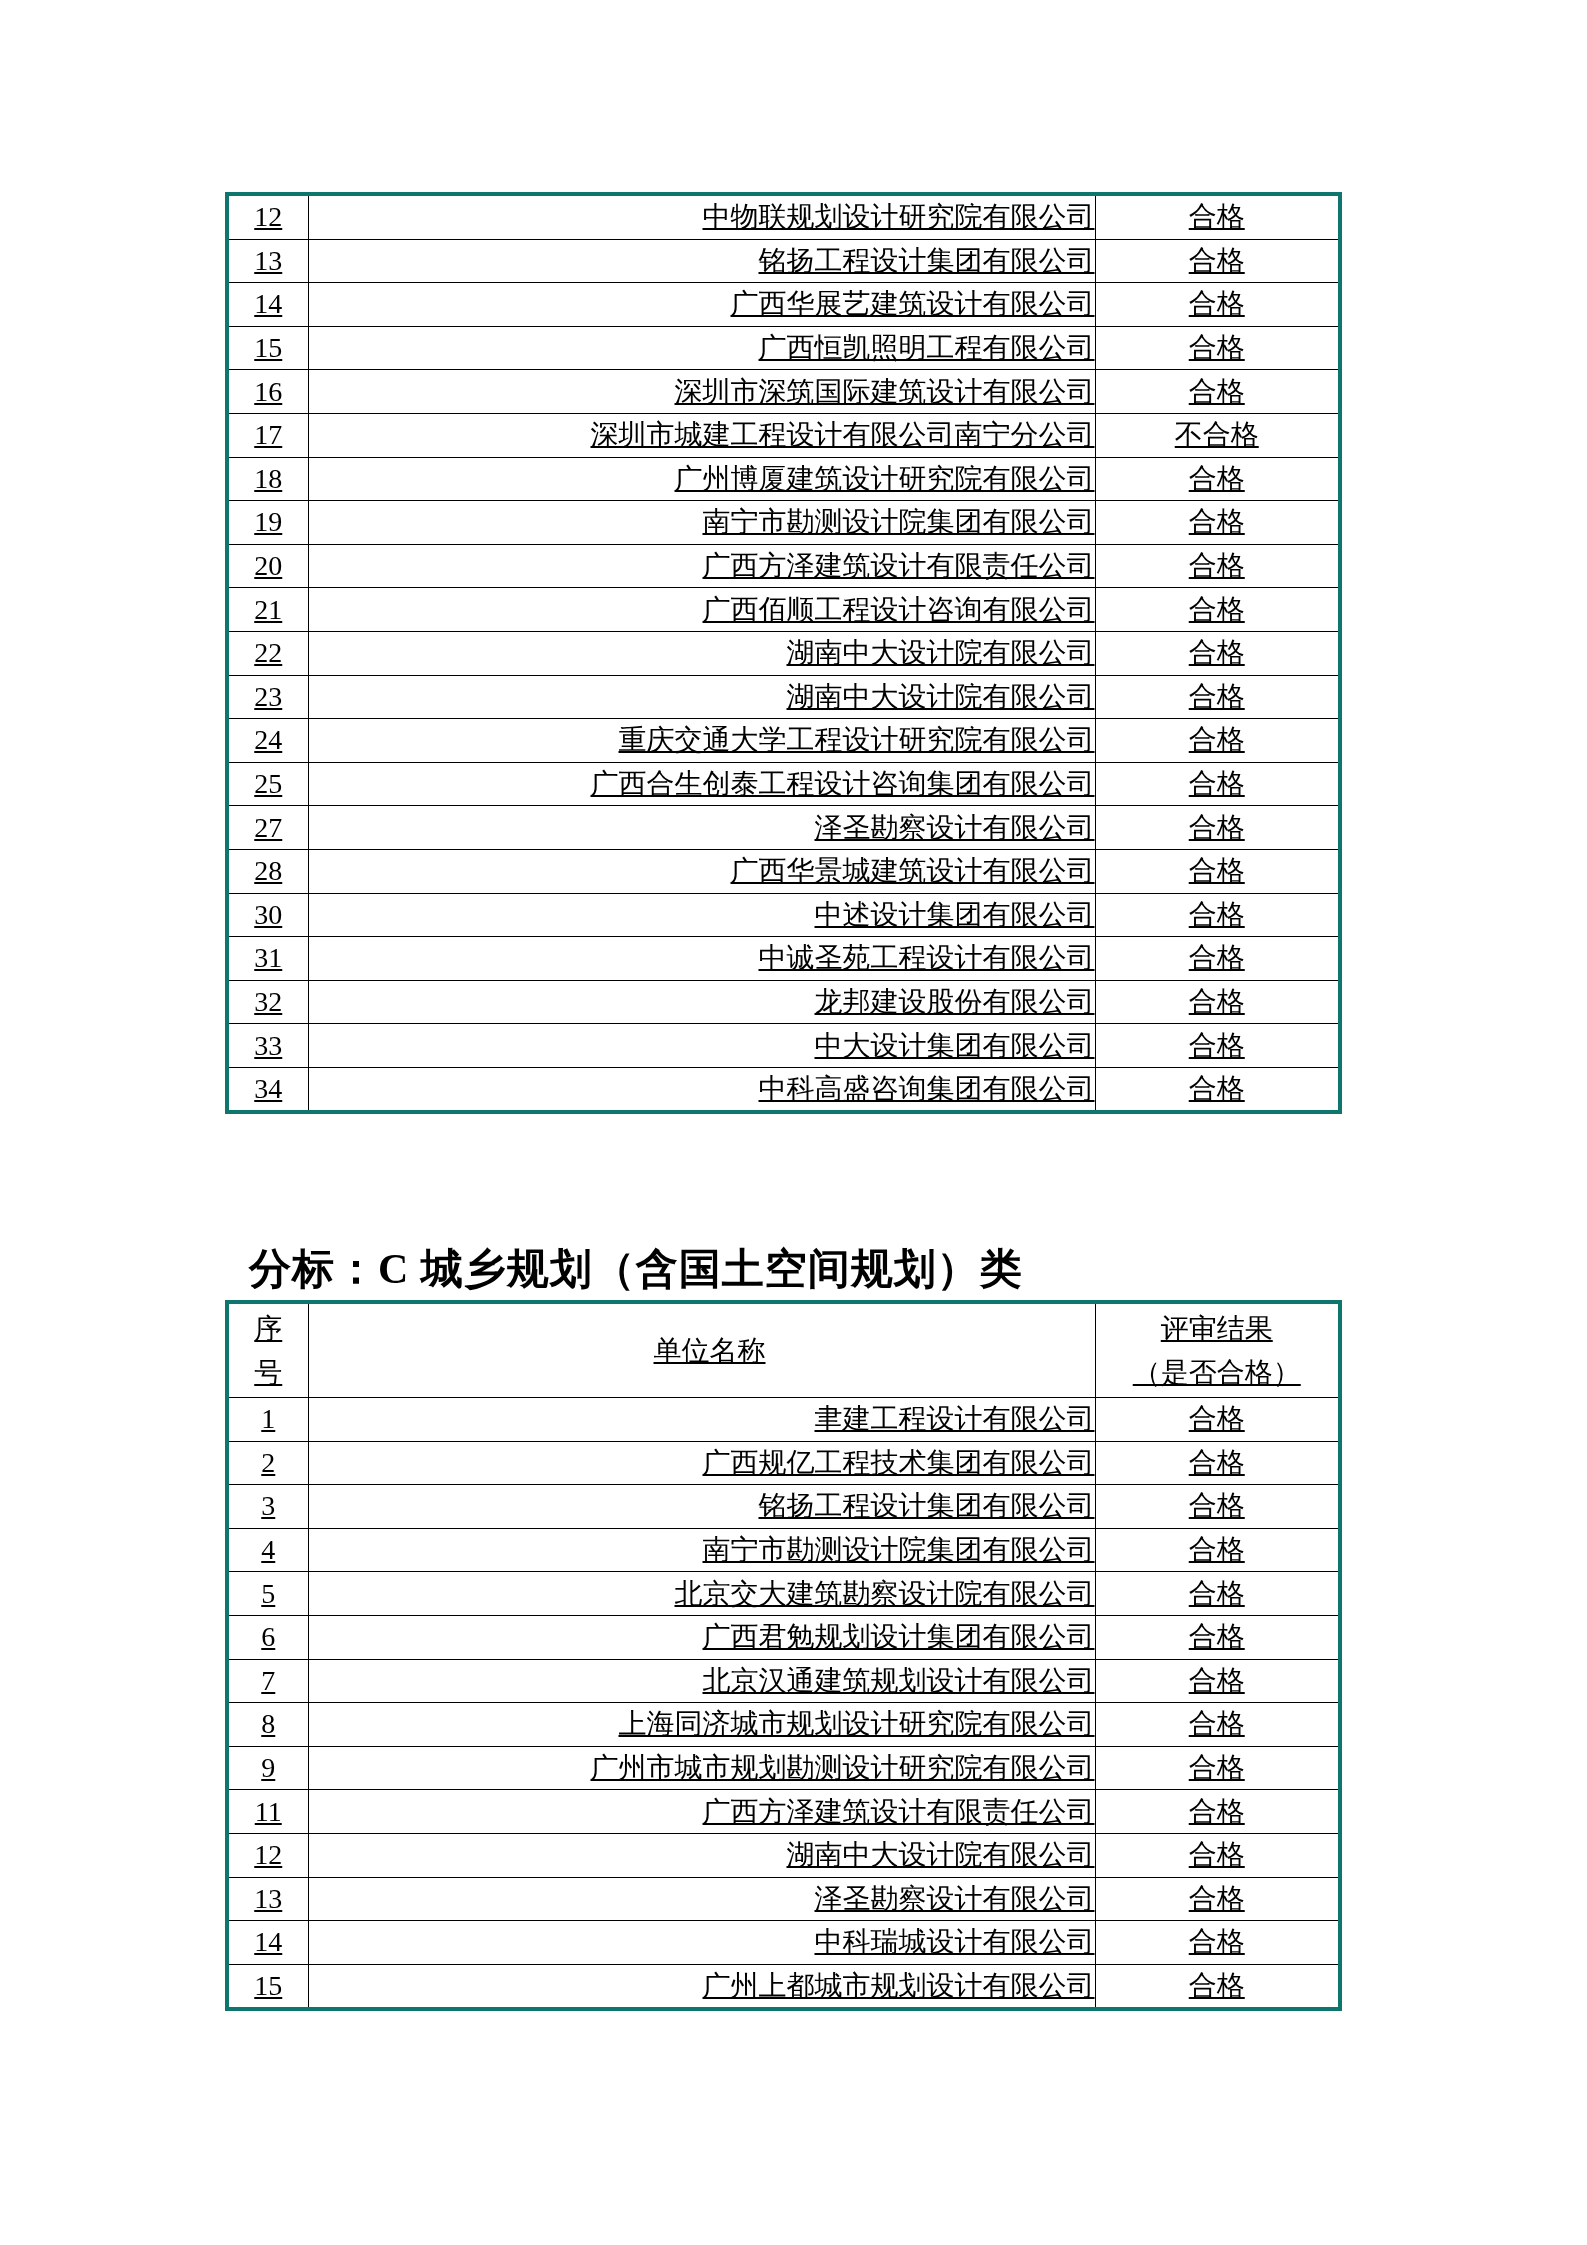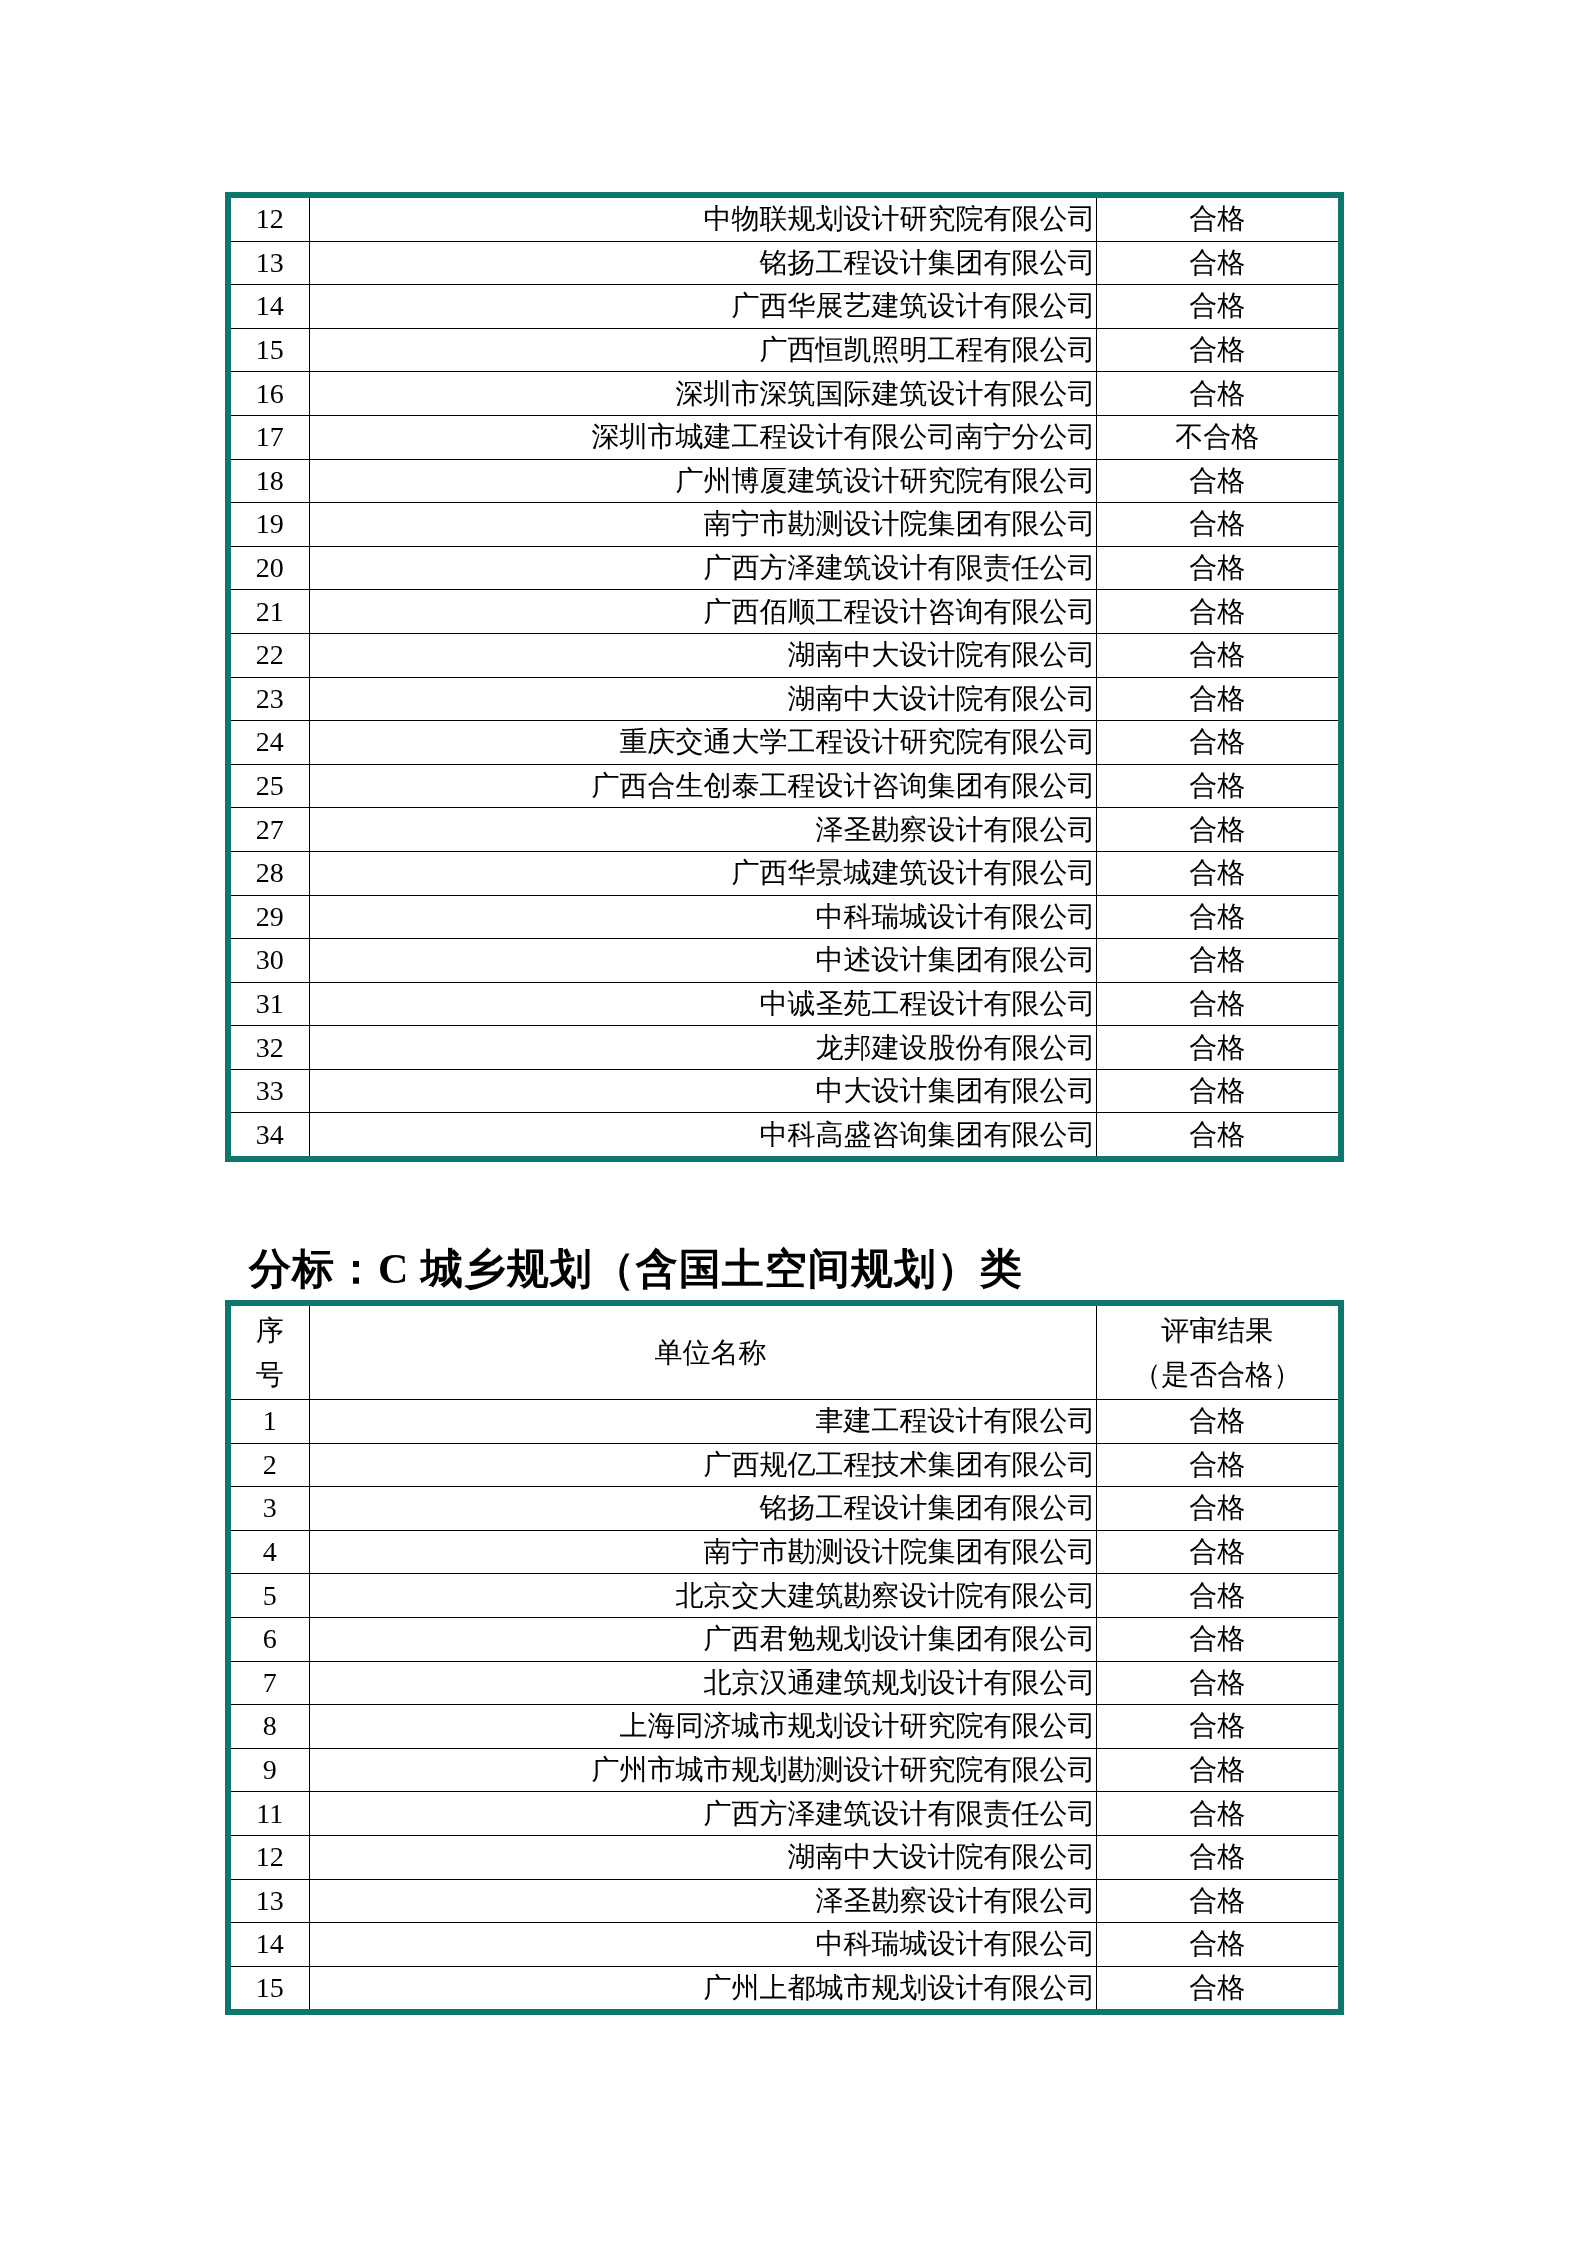--- a/index.html
+++ b/index.html
@@ -20,22 +20,23 @@
     height: 2245px;
     background: #ffffff;
     overflow: hidden;
   }
   table.results-table {
     position: absolute;
     left: 225px;
     width: 1113px;
     border-collapse: collapse;
     table-layout: fixed;
-    border: 6px solid #0f766e;
+    border: 4px solid #0f766e;
     font-size: 28px;
+    text-decoration: underline;
   }
   #table-b { top: 192px; }
   #table-c { top: 1300px; }
   .results-table col.c-num    { width: 81px; }
   .results-table col.c-name   { width: 787px; }
   .results-table col.c-result { width: 245px; }
   .results-table th,
   .results-table td {
     border: 1.5px solid #000000;
     padding: 0;
@@ -148,25 +149,20 @@
           <td class="col-result">合格</td>
         </tr>
         <tr>
           <td class="col-num">27</td>
           <td class="col-name">泽圣勘察设计有限公司</td>
           <td class="col-result">合格</td>
         </tr>
         <tr>
           <td class="col-num">28</td>
           <td class="col-name">广西华景城建筑设计有限公司</td>
-          <td class="col-result">合格</td>
-        </tr>
-        <tr>
-          <td class="col-num">29</td>
-          <td class="col-name">中科瑞城设计有限公司</td>
           <td class="col-result">合格</td>
         </tr>
         <tr>
           <td class="col-num">30</td>
           <td class="col-name">中述设计集团有限公司</td>
           <td class="col-result">合格</td>
         </tr>
         <tr>
           <td class="col-num">31</td>
           <td class="col-name">中诚圣苑工程设计有限公司</td>

